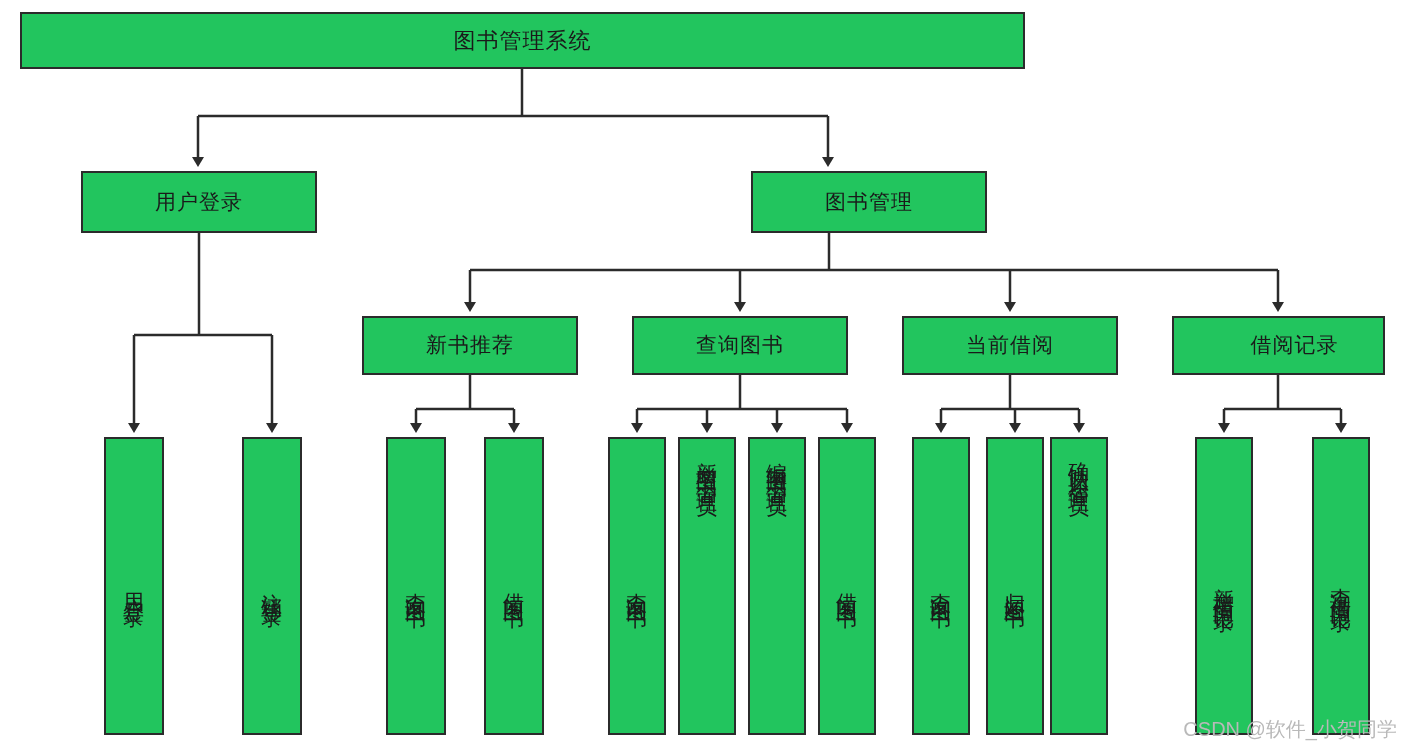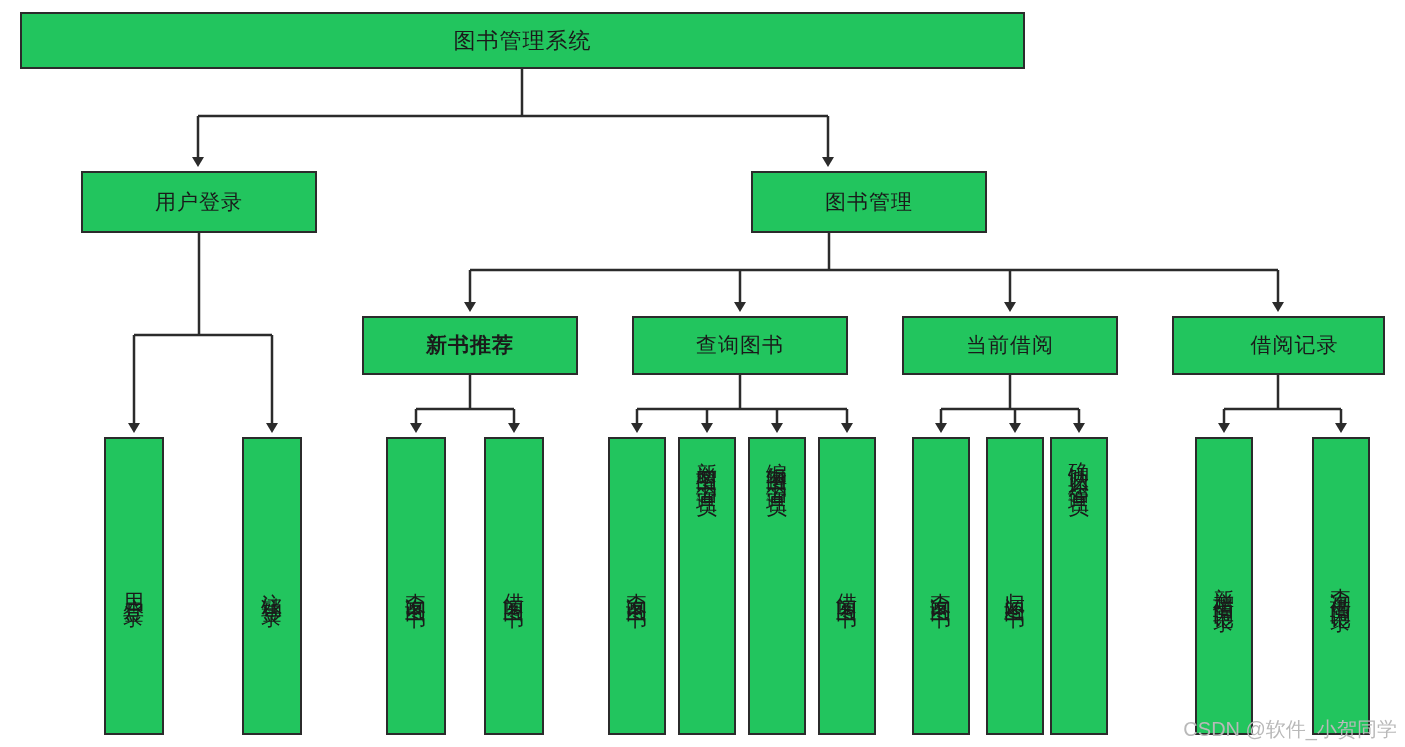--- a/index.html
+++ b/index.html
@@ -133,21 +133,21 @@
     <span class="label">图书管理系统</span>
   </div>
 
   <div class="node" id="n-l2-0" style="left: 81px; top: 171px; width: 236px; height: 62px;">
     <span class="label">用户登录</span>
   </div>
   <div class="node" id="n-l2-1" style="left: 711px; top: 171px; width: 236px; height: 62px; margin-left: 40px;">
     <span class="label">图书管理</span>
   </div>
 
-  <div class="node" id="n-l3-0" style="left: 362px; top: 316px; width: 216px; height: 59px; font-weight: bold;">
+  <div class="node" id="n-l3-0" style="left: 362px; top: 316px; width: 216px; height: 59px;">
     <span class="label">新书推荐</span>
   </div>
   <div class="node" id="n-l3-1" style="left: 632px; top: 316px; width: 216px; height: 59px;">
     <span class="label">查询图书</span>
   </div>
   <div class="node" id="n-l3-2" style="left: 902px; top: 316px; width: 216px; height: 59px;">
     <span class="label">当前借阅</span>
   </div>
   <div class="node" id="n-l3-3" style="left: 1172px; top: 316px; width: 213px; height: 59px; padding-left: 32px;">
     <span class="label">借阅记录</span>

